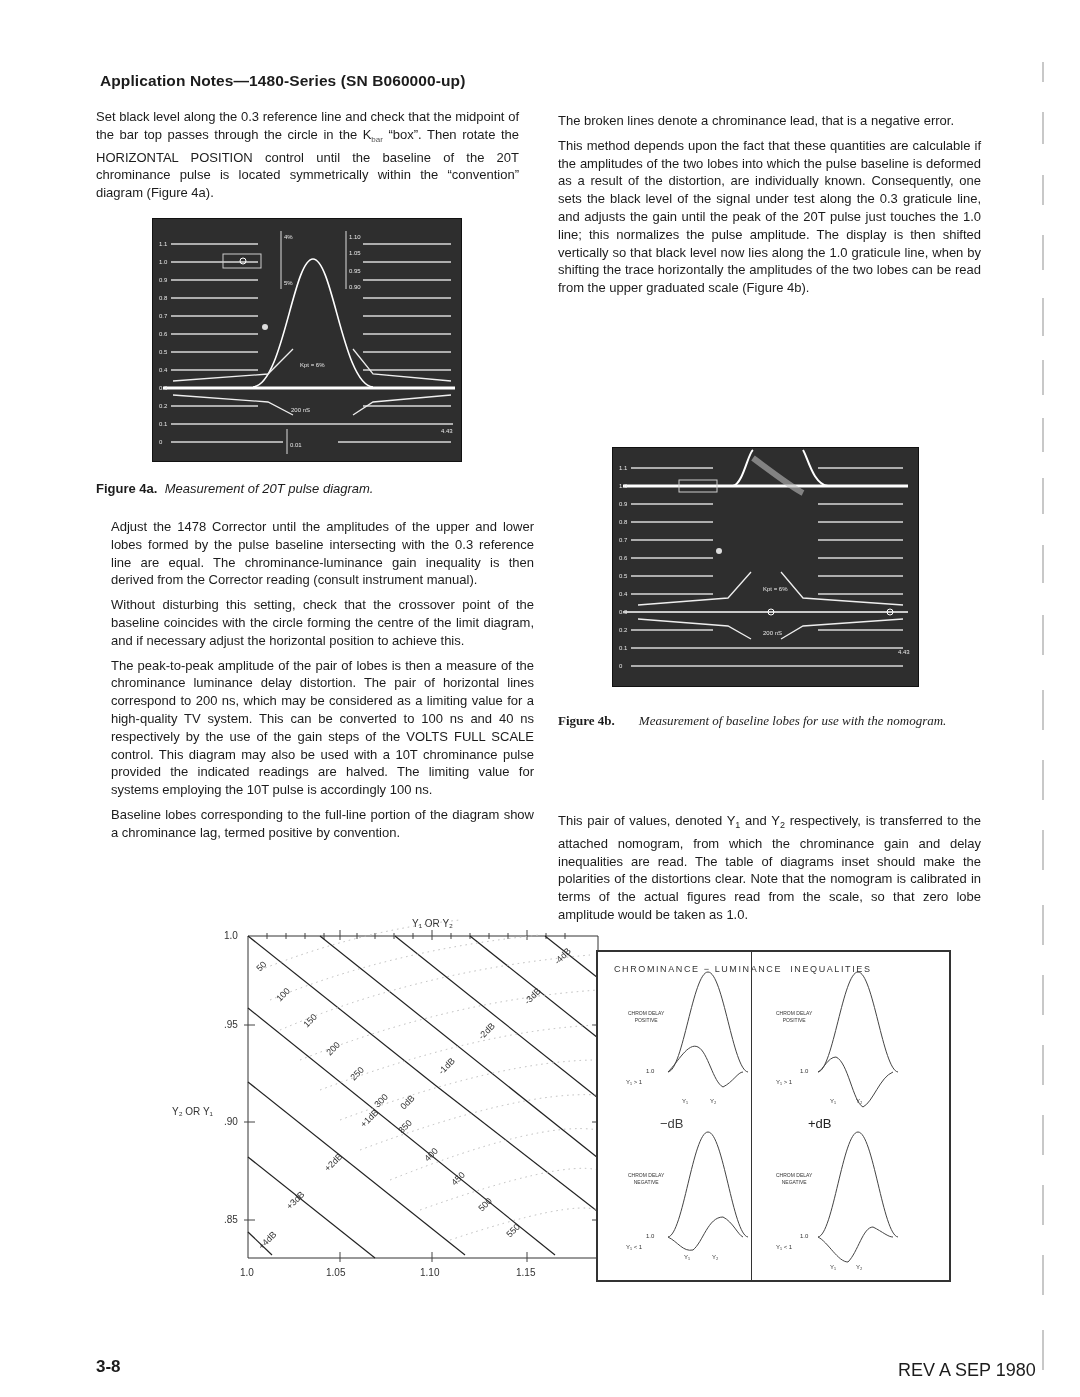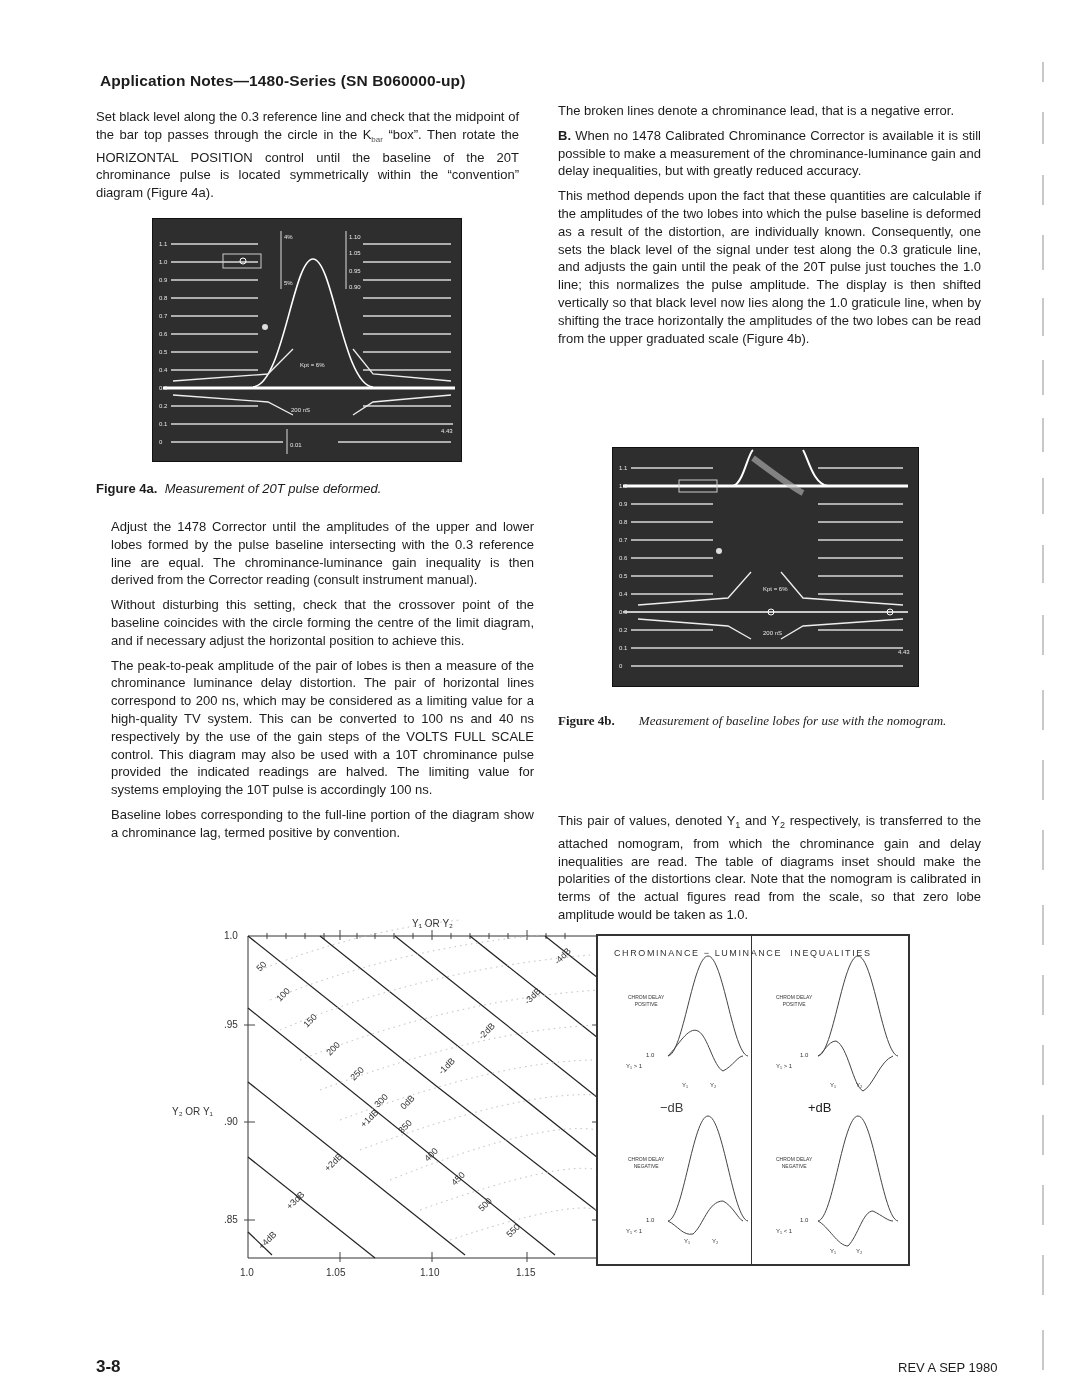--- a/index.html
+++ b/index.html
@@ -9,21 +9,21 @@
   .heading { left: 100px; top: 72px; font-size: 15.5px; font-weight: bold; letter-spacing: 0.1px; }
   .col { font-size: 13px; line-height: 17.8px; text-align: justify; }
   .col p { margin: 0 0 7px 0; }
   .left-col { left: 96px; width: 423px; }
   .right-col { left: 558px; width: 423px; }
   .caption { font-size: 13px; line-height: 17.8px; }
   .caption b { font-weight: bold; }
   .caption i { font-style: italic; }
   .scope { background: #2e2e2e; border: 1px solid #111; }
   .footer-left { left: 96px; top: 1357px; font-size: 17px; font-weight: bold; }
-  .footer-right { left: 898px; top: 1360px; font-size: 13px; }
+  .footer-right { left: 898px; top: 1360px; font-size: 18px; }
   .margin-mark { position: absolute; width: 10px; border-left: 2px solid #c8c8c8; }
   .sub { font-size: 9px; vertical-align: -3px; }
   .khar-sub { font-size: 8px; vertical-align: -3px; color: #555; }
   svg text { font-family: "Liberation Sans", sans-serif; }
 </style>
 </head>
 <body>
 
 <div class="abs heading">Application Notes—1480-Series (SN B060000-up)</div>
 
@@ -87,33 +87,32 @@
         <text x="196" y="70">0.90</text>
       <text x="147" y="148">Kpt = 6%</text>
         <text x="138" y="193">200 nS</text>
       <text x="137" y="228">0.01</text>
         <text x="288" y="214">4.43</text>
     </g>
   </svg>
 </div>
 
 <div class="abs caption" style="left:96px; top:480px;">
-  <b>Figure 4a.</b>&nbsp; <i>Measurement of 20T pulse deformed.</i>
+  <b>Figure 4a.</b>&nbsp; <i>Measurement of 20T pulse diagram.</i>
 </div>
 
 <div class="abs col left-col" style="top:518px;margin-left:15px;">
   <p>Adjust the 1478 Corrector until the amplitudes of the upper and lower lobes formed by the pulse baseline intersecting with the 0.3 reference line are equal. The chrominance-luminance gain inequality is then derived from the Corrector reading (consult instrument manual).</p>
   <p>Without disturbing this setting, check that the crossover point of the baseline coincides with the circle forming the centre of the limit diagram, and if necessary adjust the horizontal position to achieve this.</p>
   <p>The peak-to-peak amplitude of the pair of lobes is then a measure of the chrominance luminance delay distortion. The pair of horizontal lines correspond to 200 ns, which may be considered as a limiting value for a high-quality TV system. This can be converted to 100 ns and 40 ns respectively by the use of the gain steps of the VOLTS FULL SCALE control. This diagram may also be used with a 10T chrominance pulse provided the indicated readings are halved. The limiting value for systems employing the 10T pulse is accordingly 100 ns.</p>
   <p>Baseline lobes corresponding to the full-line portion of the diagram show a chrominance lag, termed positive by convention.</p>
 </div>
 
-<div class="abs col right-col" style="top:102px;">
+<div class="abs col right-col" style="top:112px;">
   <p>The broken lines denote a chrominance lead, that is a negative error.</p>
-  <p><b>B.</b><span> When no 1478 Calibrated Chrominance Corrector is available it is still possible to make a measurement of the chrominance-luminance gain and delay inequalities, but with greatly reduced accuracy.</span></p>
   <p>This method depends upon the fact that these quantities are calculable if the amplitudes of the two lobes into which the pulse baseline is deformed as a result of the distortion, are individually known. Consequently, one sets the black level of the signal under test along the 0.3 graticule line, and adjusts the gain until the peak of the 20T pulse just touches the 1.0 line; this normalizes the pulse amplitude. The display is then shifted vertically so that black level now lies along the 1.0 graticule line, when by shifting the trace horizontally the amplitudes of the two lobes can be read from the upper graduated scale (Figure 4b).</p>
 </div>
 
 <div class="abs scope" style="left:612px; top:447px; width:305px; height:238px;">
   <svg width="305" height="238" viewBox="0 0 305 238">
     <g stroke="#d8d8d8" stroke-width="1.3">
       <line x1="18" y1="20" x2="100" y2="20"></line>
         <line x1="18" y1="56" x2="100" y2="56"></line>
       <line x1="18" y1="74" x2="100" y2="74"></line>
         <line x1="18" y1="92" x2="100" y2="92"></line>
@@ -272,21 +271,21 @@
       <text transform="translate(218,198) rotate(-45)">300</text>
       <text transform="translate(242,224) rotate(-45)">350</text>
       <text transform="translate(268,252) rotate(-45)">400</text>
       <text transform="translate(295,276) rotate(-45)">450</text>
       <text transform="translate(322,302) rotate(-45)">500</text>
       <text transform="translate(350,328) rotate(-45)">550</text>
     </g>
   </svg>
 
   
-  <div class="abs" style="left:436px; top:24px; width:310px; height:328px; border:2px solid #333; background:#fff;">
+  <div class="abs" style="left:436px; top:40px; width:310px; height:328px; border:2px solid #333; background:#fff;padding-left:41px;">
     <div class="abs" style="left:153px; top:0; width:1px; height:328px; background:#333;"></div>
     <div class="abs" style="left:16px; top:12px; font-size:9px; letter-spacing:1.6px; color:#333; white-space:pre;">CHROMINANCE − LUMINANCE  INEQUALITIES</div>
     <svg class="abs" style="left:0; top:0;" width="310" height="328" viewBox="0 0 310 328">
       <g fill="none" stroke="#444" stroke-width="1">
         <path d="M 70 120 C 85 118, 95 20, 110 20 C 125 20, 135 118, 150 120"></path>
         <path d="M 70 120 C 80 110, 90 90, 100 95 C 110 100, 115 130, 125 135 C 135 130, 140 120, 145 120"></path>
         <path d="M 220 120 C 235 118, 245 20, 260 20 C 275 20, 285 118, 300 120"></path>
         <path d="M 220 120 C 225 118, 230 105, 238 105 C 250 110, 255 150, 265 155 C 275 150, 282 125, 295 120"></path>
         <path d="M 70 285 C 85 283, 95 180, 110 180 C 125 180, 135 283, 150 285"></path>
         <path d="M 70 285 C 80 290, 85 300, 95 298 C 105 290, 110 265, 125 265 C 135 270, 140 283, 145 285"></path>

